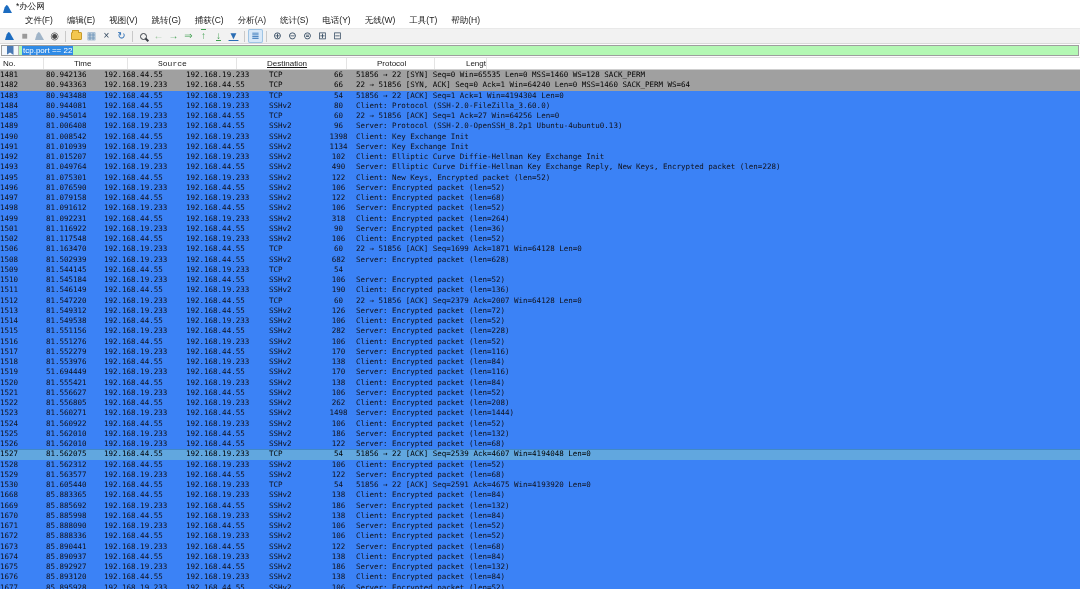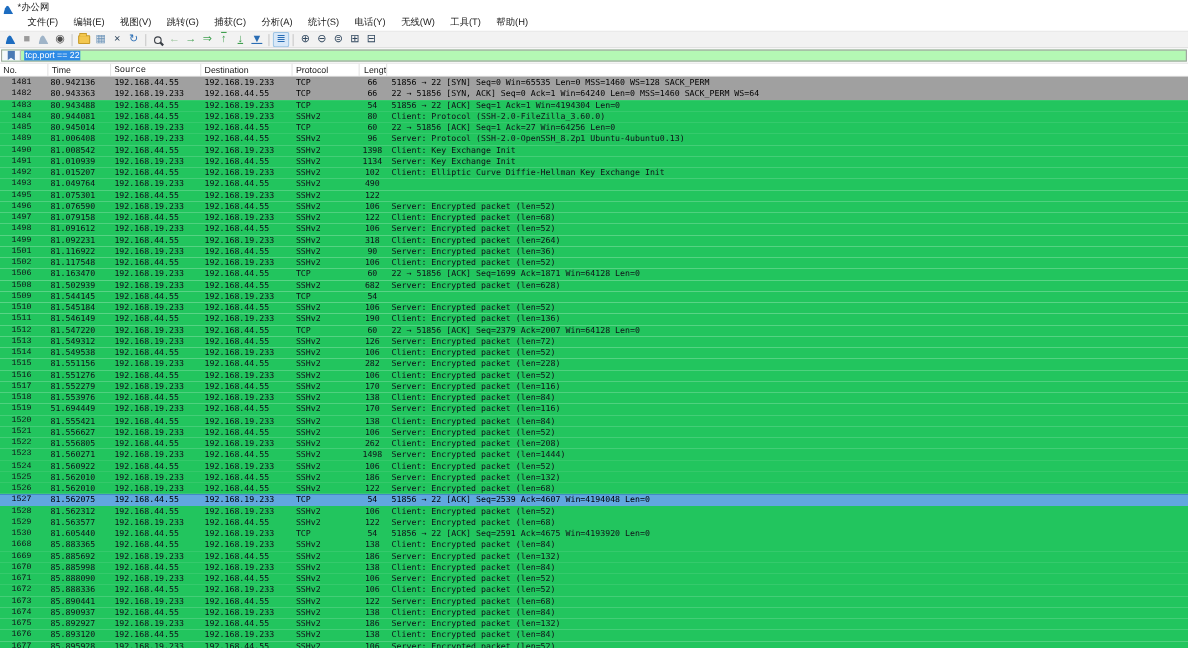--- a/index.html
+++ b/index.html
@@ -38,40 +38,40 @@
   .filter-field{flex:1;display:flex;align-items:stretch;border:1px solid #9e9e9e;background:#b4f8b4;}
   .bookmark-btn{width:16px;background:#f4f8fc;border-right:1px solid #b8b8b8;
                 display:flex;align-items:center;justify-content:center;}
   .bookmark{display:inline-block;width:7px;height:9px;background:#4a7ab5;
             clip-path:polygon(0 0,100% 0,100% 100%,50% 72%,0 100%);}
   .filter-text{flex:1;display:flex;align-items:center;padding-left:3px;
                font-family:Liberation Sans, sans-serif;font-size:8px;color:#0a0a0a;}
   .filter-text .selected{background:#2f8be6;color:#fff;padding:0 1px;}
   
   .plist-header{height:12px;display:flex;background:#fff;border-bottom:1px solid #cfcfcf;
-                box-sizing:border-box;font-size:8px;color:#1a1a1a;}
+                box-sizing:border-box;font-size:8px;color:#1a1a1a;gap:27px;}
   .h-cell{border-right:1px solid #e4e4e4;box-sizing:border-box;padding-left:3px;line-height:11px;
           overflow:hidden;white-space:nowrap;}
   
   .plist-body{height:519px;overflow:hidden;background:#fff;}
-  .prow{display:flex;height:10.25px;background:#22c55e;color:#101018;
+  .prow{display:flex;height:10.25px;background:#3b82f6;color:#101018;
         font-family:"DejaVu Sans Mono","Liberation Mono",monospace;font-size:7.5px;line-height:10.4px;
         white-space:nowrap;}
   .prow.g{background:#a0a0a0;color:#000;}
   .prow.s{background:#61a7df;color:#000;box-shadow:inset 0 1px 0 #4189c6;}
   .cell{overflow:hidden;box-sizing:border-box;}
-  .c-no   {width:44px;text-align:center;padding-right:5px;flex:none;font-family:Liberation Mono, monospace;}
+  .c-no   {width:44px;text-align:left;padding-right:5px;flex:none;}
   .c-time {width:57px;padding-left:2px;flex:none;}
   .c-src  {width:82px;padding-left:3px;flex:none;}
   .c-dst  {width:83px;padding-left:3px;flex:none;}
   .c-proto{width:61px;padding-left:3px;flex:none;}
   .c-len  {width:25px;text-align:center;padding-right:2px;flex:none;}
   .c-info {flex:1;padding-left:4px;}
   
-  .h-no{width:44px;} .h-time{width:57px;} .h-src{width:82px;font-family:Liberation Mono, monospace;} .h-dst{width:83px;}
+  .h-no{width:44px;} .h-time{width:57px;} .h-src{width:82px;font-family:Liberation Mono, monospace;} .h-dst{width:83px;text-decoration:underline;}
   .h-proto{width:61px;} .h-len{width:25px;text-align:right;} .h-info{flex:1;border-right:none;margin-top:13px;}
 </style>
 </head>
 <body>
 
 <div class="titlebar">
   <span class="fin"></span>
   <span class="t">*办公网</span>
 </div>
 
@@ -228,28 +228,30 @@
       <span class="cell c-len">102</span>
       <span class="cell c-info">Client: Elliptic Curve Diffie-Hellman Key Exchange Init</span>
     </div>
     <div class="prow">
       <span class="cell c-no">1493</span>
       <span class="cell c-time">81.049764</span>
       <span class="cell c-src">192.168.19.233</span>
       <span class="cell c-dst">192.168.44.55</span>
       <span class="cell c-proto">SSHv2</span>
       <span class="cell c-len">490</span>
+      <span class="cell c-info">Server: Elliptic Curve Diffie-Hellman Key Exchange Reply, New Keys, Encrypted packet (len=228)</span>
     </div>
     <div class="prow">
       <span class="cell c-no">1495</span>
       <span class="cell c-time">81.075301</span>
       <span class="cell c-src">192.168.44.55</span>
       <span class="cell c-dst">192.168.19.233</span>
       <span class="cell c-proto">SSHv2</span>
       <span class="cell c-len">122</span>
+      <span class="cell c-info">Client: New Keys, Encrypted packet (len=52)</span>
     </div>
     <div class="prow">
       <span class="cell c-no">1496</span>
       <span class="cell c-time">81.076590</span>
       <span class="cell c-src">192.168.19.233</span>
       <span class="cell c-dst">192.168.44.55</span>
       <span class="cell c-proto">SSHv2</span>
       <span class="cell c-len">106</span>
       <span class="cell c-info">Server: Encrypted packet (len=52)</span>
     </div>

